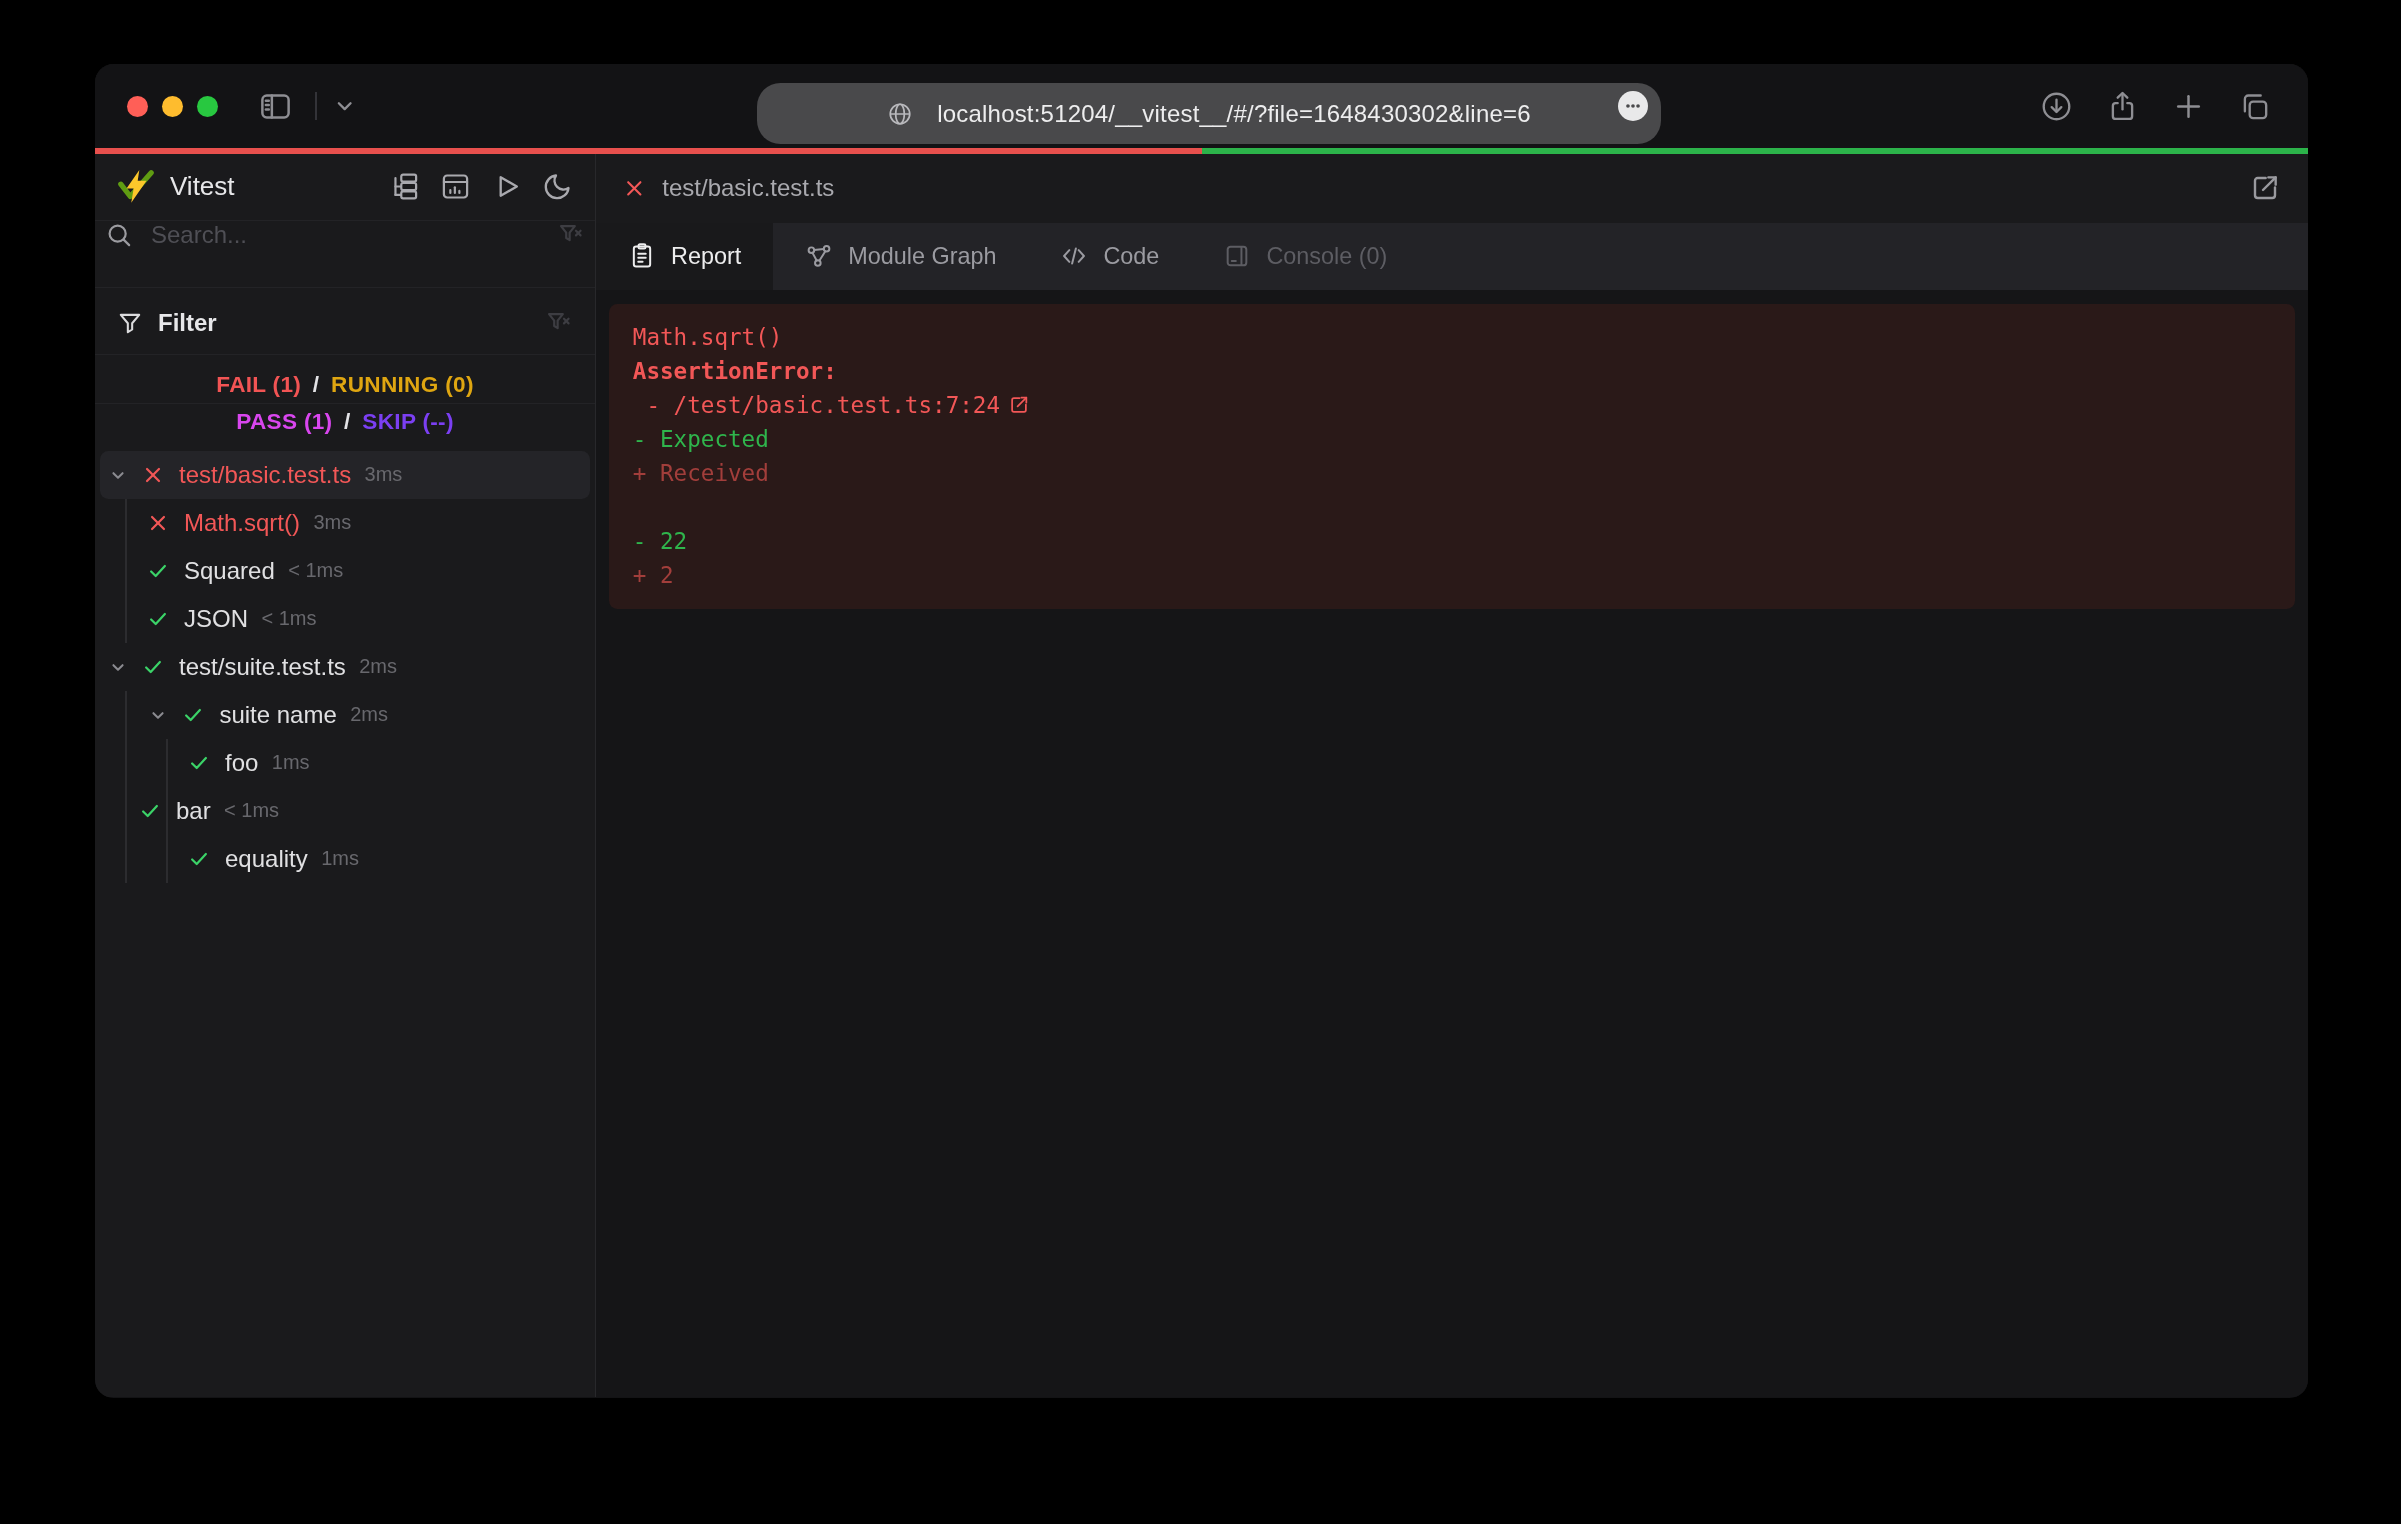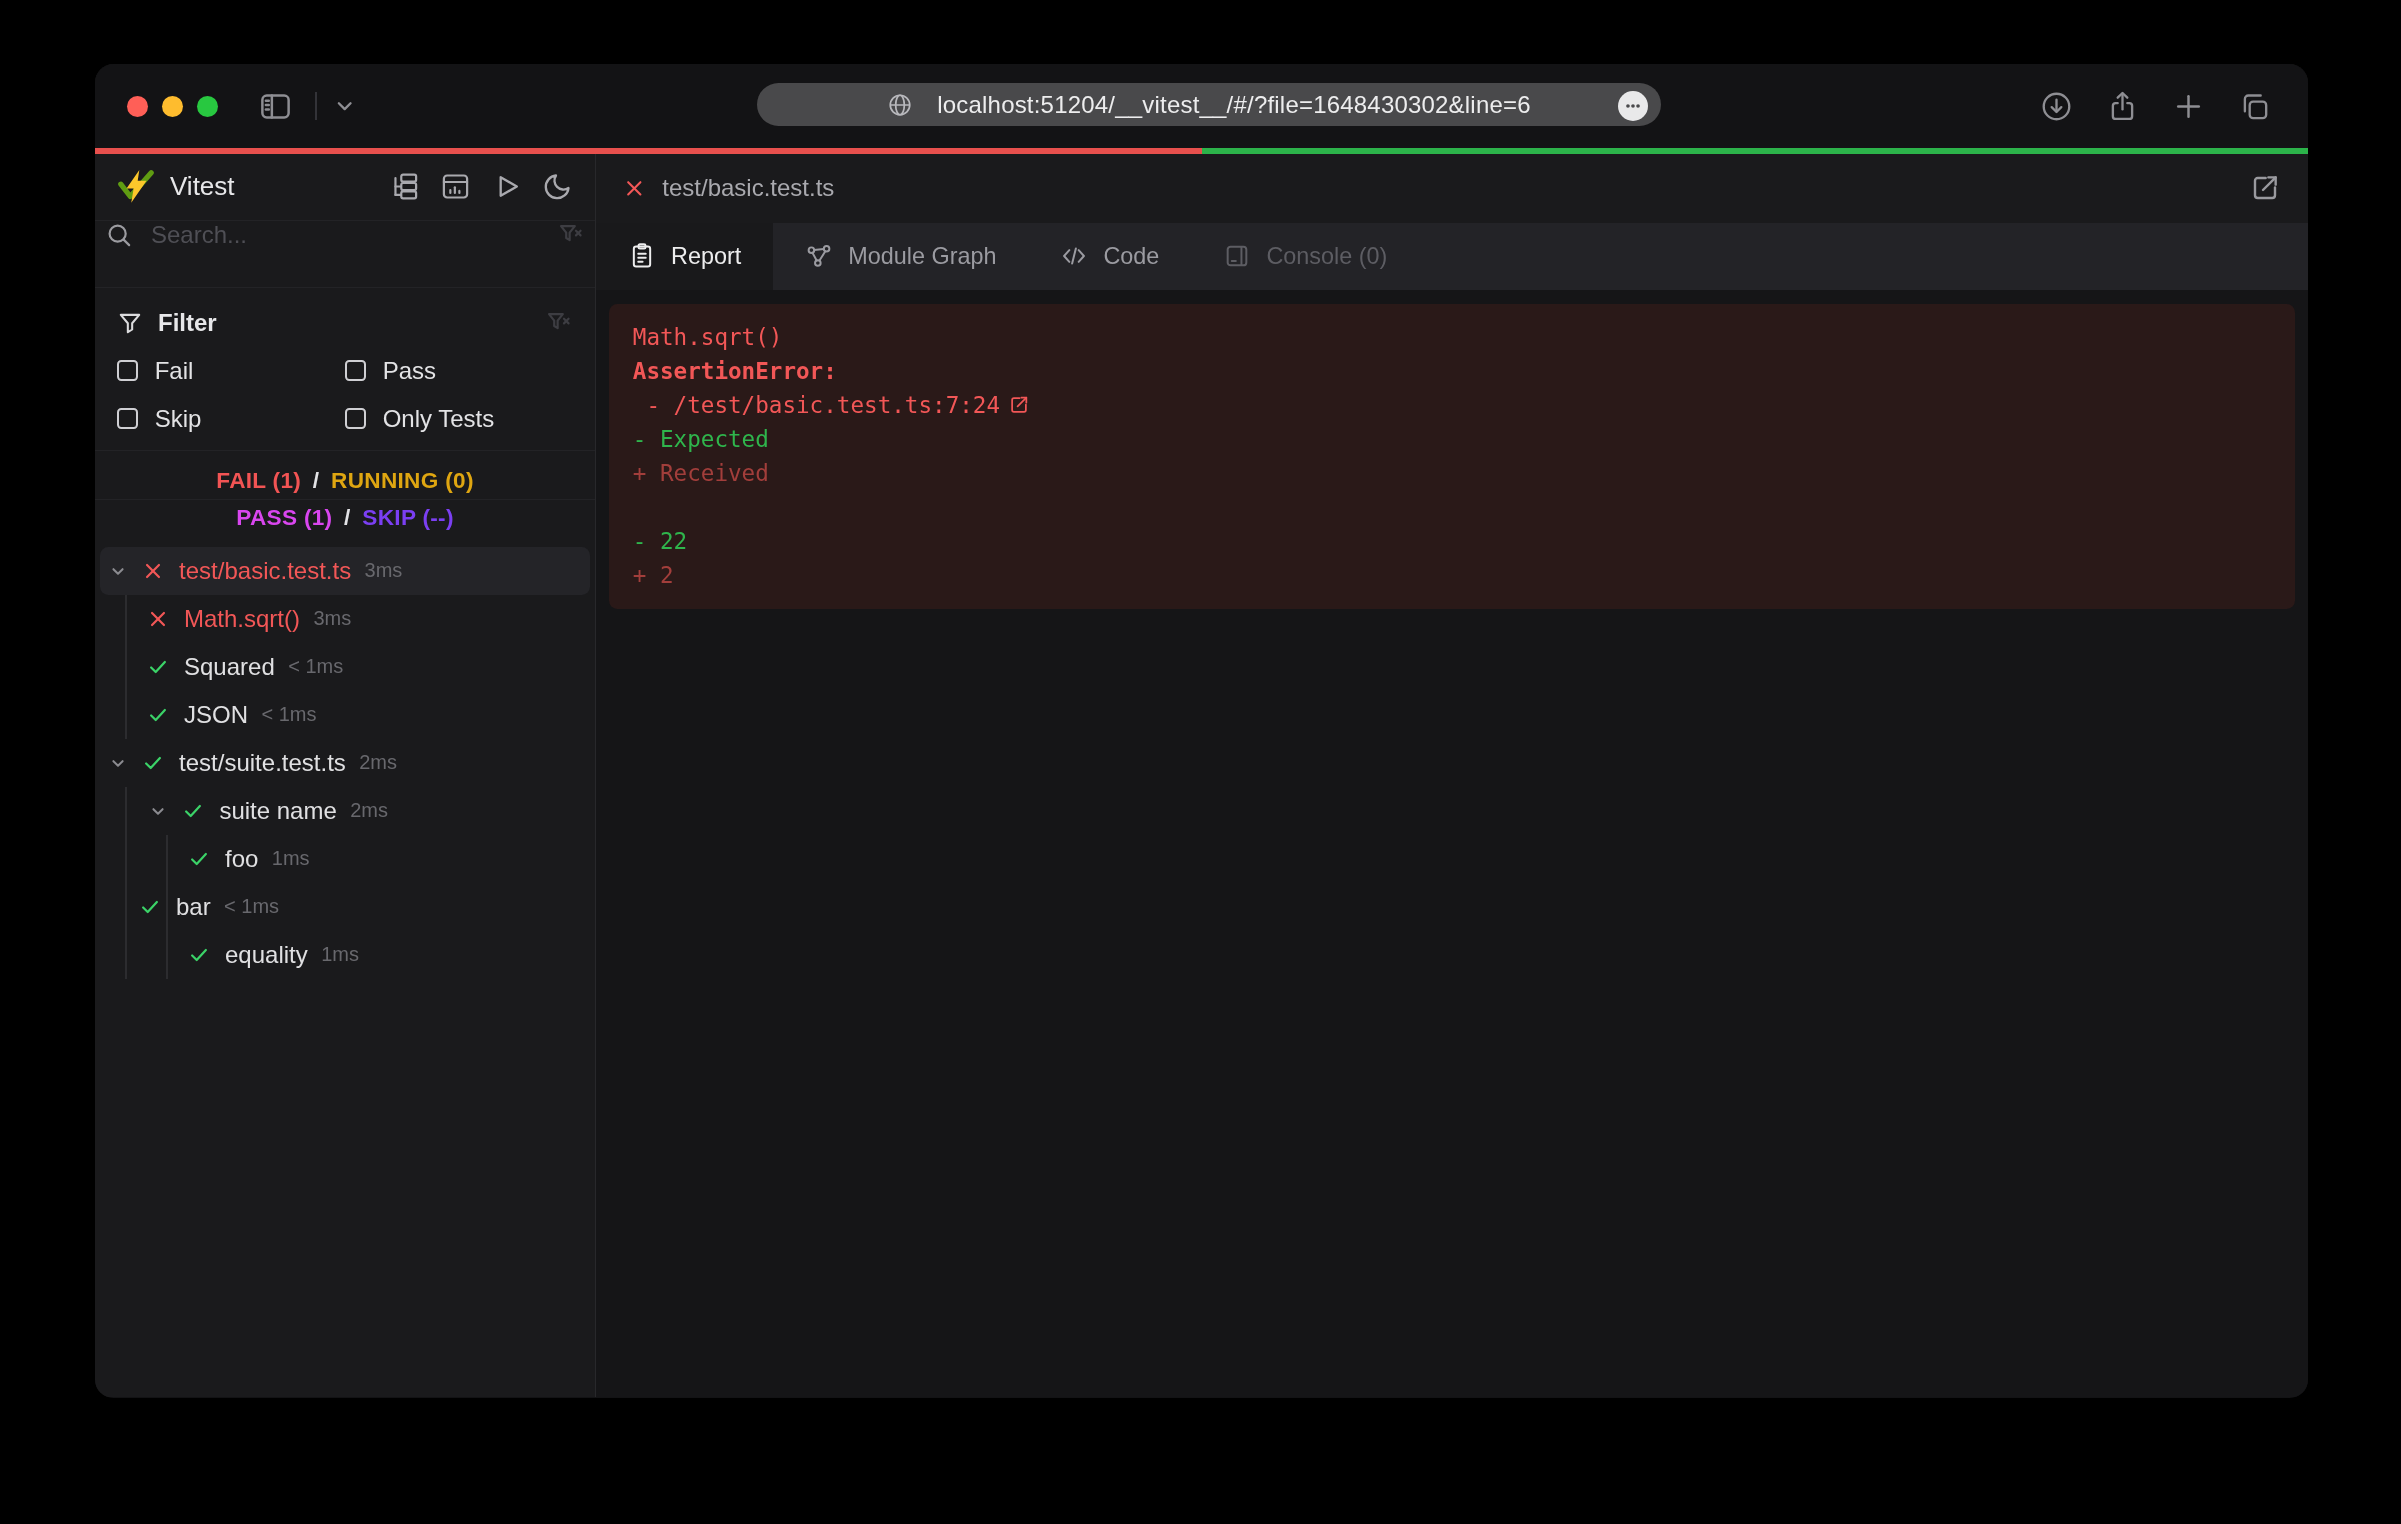--- a/index.html
+++ b/index.html
@@ -9,21 +9,21 @@
             background:#131315; border-radius:18.4px; overflow:hidden;
             box-shadow:0 25px 75px rgba(0,0,0,.8); }
   
   .toolbar { height:84px; display:flex; align-items:center; position:relative;
              background:#131315; padding:0 35px 0 32px; }
   .traffic { display:flex; gap:14px; align-items:center; }
   .light { width:21px; height:21px; border-radius:50%; }
   .tb-btn { background:none; border:none; cursor:pointer; color:#8e8e93;
             display:flex; align-items:center; justify-content:center; }
   .tb-sep { width:1.7px; height:28px; background:#333338; margin:0 16.7px 0 22px; }
-  .url-pill { position:absolute; left:662px; top:19px; width:904px; height:43px;
+  .url-pill { position:absolute; left:662px; top:19px; width:904px; height:61px;
               background:#49494b; border-radius:23.4px; display:flex; align-items:center;
               justify-content:center; gap:24px; }
   .url-text { color:#ededee; font-size:24px; letter-spacing:0.2px; }
   .pill-globe { color:#b9b9bd; }
   .ellipsis-btn { position:absolute; right:13.4px; top:8.4px; width:30px; height:30px;
                   border-radius:50%; background:#e9e9ea; border:none; cursor:pointer;
                   display:flex; align-items:center; justify-content:center; color:#4a4a4c; }
   .tb-right { position:absolute; right:37px; top:0; height:84px; display:flex;
               align-items:center; gap:33px; }
   
@@ -252,38 +252,20 @@
           </span>
           <span class="filter-label">Filter</span>
           <button class="tb-btn dim-icon">
             <svg width="27.6" height="27.6" viewBox="0 0 24 24" fill="none" stroke="currentColor" stroke-width="1.9" stroke-linecap="round" stroke-linejoin="round">
                 <path d="M3.5 4.5h12l-4.5 5.6v6.6l-3-1.9v-4.7z"></path>
                 <line x1="16.5" y1="8.5" x2="20.5" y2="12.5"></line>
                 <line x1="20.5" y1="8.5" x2="16.5" y2="12.5"></line>
               </svg>
           </button>
         </div>
-        <div class="chk-grid" id="chk-grid">
-            <div class="chk">
-              <span class="chk-box"></span>
-                 <span class="chk-label">Fail</span>
-            </div>
-            <div class="chk">
-              <span class="chk-box"></span>
-                 <span class="chk-label">Pass</span>
-            </div>
-            <div class="chk">
-              <span class="chk-box"></span>
-                 <span class="chk-label">Skip</span>
-            </div>
-            <div class="chk">
-              <span class="chk-box"></span>
-                 <span class="chk-label">Only Tests</span>
-            </div>
-          </div>
       </div>
 
       <div class="sb-stats">
         <div class="stat-row" id="stat-row1">
             <span style="color: rgb(242, 84, 84);">FAIL (1)</span>
             <span style="color: rgb(227, 227, 230);">/</span>
             <span style="color: rgb(223, 166, 17);">RUNNING (0)</span>
           </div>
         <div class="stat-div"></div>
         <div class="stat-row" id="stat-row2">

